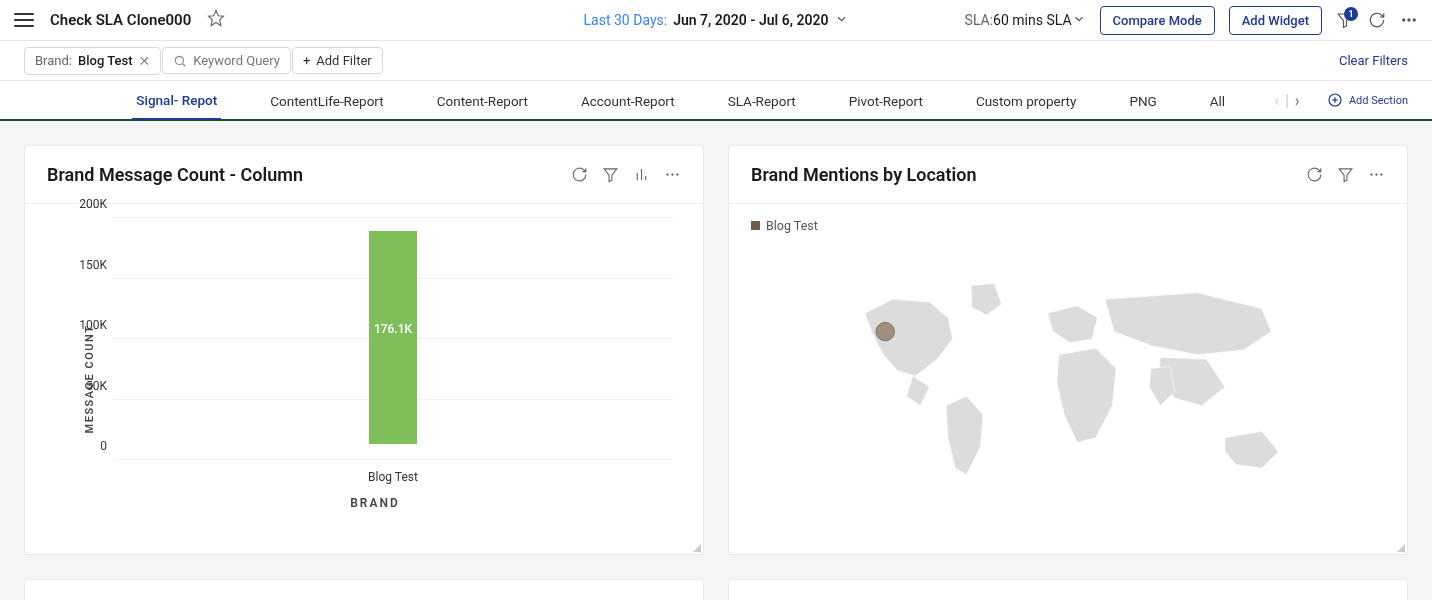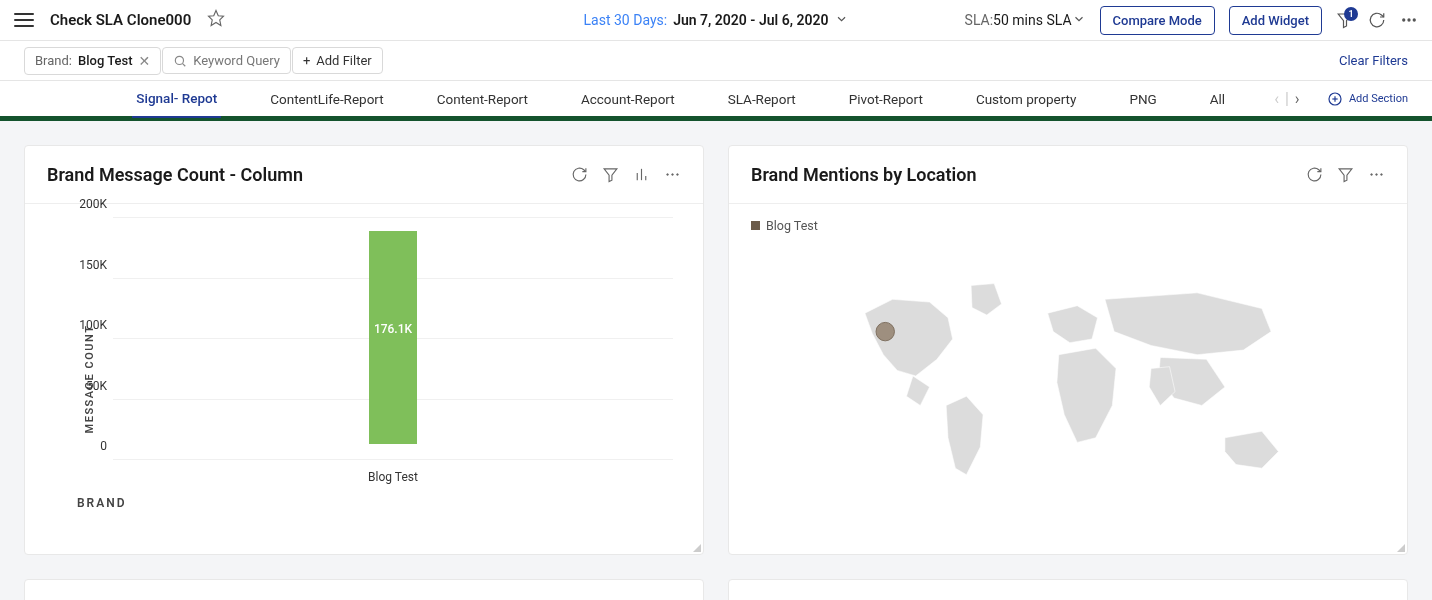--- a/index.html
+++ b/index.html
@@ -45,21 +45,21 @@
   }
   .chip .lbl{color:#666;}
   .chip .val{font-weight:500;}
   .chip .x{color:#888; cursor:pointer; font-size:14px;}
   .chip.search{color:#777;}
   .chip.add{color:#333; cursor:pointer;}
   .clear-link {margin-left:auto; color:#1f3a93; font-size:13px; cursor:pointer;}
   
   
   .tabs-bar {
-    height:40px; background:#fff; border-bottom:5px solid #14532d;
+    height:40px; background:#fff; border-bottom:2px solid #14532d;
     display:flex; align-items:center; padding:0 24px; gap:45px; justify-content:center;
     position:relative;
   }
   .tab { font-size:13.5px; color:#333; cursor:pointer; padding:11px 4px 10px; }
   .tab.active { color:#1f3a93; border-bottom:2px solid #1f3a93; font-weight:500;}
   .tab-arrows { display:flex; align-items:center; gap:6px; color:#aaa;}
   .tab-arrows .sep{color:#ccc;}
   .add-section { display:flex; align-items:center; gap:6px; color:#1f3a93; font-size:11px; cursor:pointer; position:absolute; right:24px;}
   .add-section svg{stroke:#1f3a93;}
   
@@ -94,21 +94,21 @@
   }
   .bar-label {
     position:absolute; top:46%; left:50%; transform:translate(-50%,-50%);
     color:#fff; font-size:12px; font-weight:500;
   }
   .xtick {
     position:absolute; bottom:-24px; left:50%; transform:translateX(-50%);
     font-size:12px; color:#333;
   }
   .x-axis-title {
-    text-align:left; font-size:12px; letter-spacing:2px; color:#444;
+    text-align:center; font-size:12px; letter-spacing:2px; color:#444;
     font-weight:600; margin-top:36px;
   }
   .resize-handle{position:absolute; right:2px; bottom:2px; width:10px; height:10px;}
   .resize-handle::after{content:''; position:absolute; right:0; bottom:0; width:0; height:0;
     border-right:8px solid #ccc; border-top:8px solid transparent;}
   
   
   .legend {padding:14px 22px 6px; font-size:12.5px; color:#555; display:flex; align-items:center; gap:6px;}
   .legend .sw{width:9px; height:9px; background:#6b5b4a;}
   .map-wrap{flex:1; display:flex; align-items:center; justify-content:center; padding:0 30px 20px;}
@@ -140,21 +140,21 @@
     <span class="chev-down">
       <svg width="14" height="14" viewBox="0 0 24 24" stroke-width="2" fill="none">
           <polyline points="6 9 12 15 18 9"></polyline>
         </svg>
     </span>
   </div>
 
   <div class="right-group">
     <div class="sla-group">
       <span class="lbl">SLA:</span>
-      <span>50 mins SLA</span>
+      <span>60 mins SLA</span>
       <span class="chev-down">
         <svg width="14" height="14" viewBox="0 0 24 24" stroke-width="2" fill="none">
             <polyline points="6 9 12 15 18 9"></polyline>
           </svg>
       </span>
     </div>
     <button class="btn-outline">Compare Mode</button>
     <button class="btn-outline">Add Widget</button>
     <div class="icon-btn">
       <svg width="18" height="18" viewBox="0 0 24 24" stroke-width="1.6">

